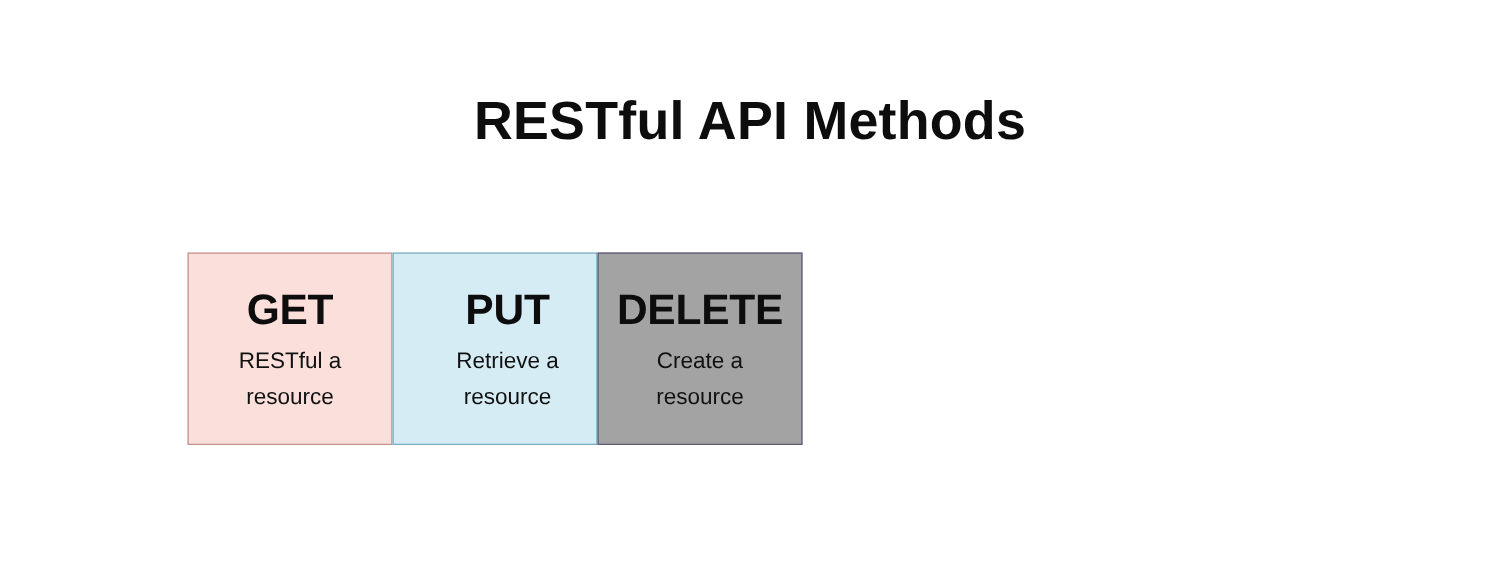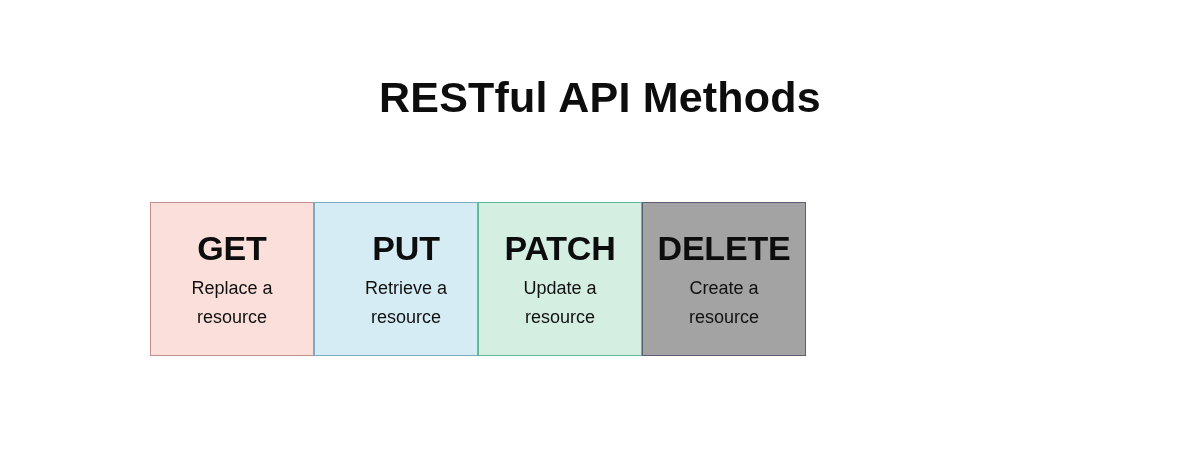--- a/index.html
+++ b/index.html
@@ -83,33 +83,29 @@
 <body style="background: rgb(255, 255, 255);">
 
 <div class="page" style="background: rgb(255, 255, 255);">
 
   <div class="title" style="color: rgb(13, 13, 13);">RESTful API Methods</div>
 
   <div class="cards">
 
     <div class="card" style="background: rgb(250, 223, 219); border-color: rgb(196, 144, 140);">
       <div class="card-method">GET</div>
-      <div class="card-desc">Replace a resource</div>
+      <div class="card-desc">RESTful a resource</div>
     </div>
 
 
     <div class="card" style="background: rgb(213, 236, 245); border-color: rgb(122, 172, 191); padding-left: 20px;">
       <div class="card-method">PUT</div>
       <div class="card-desc">Retrieve a resource</div>
     </div>
 
-    <div class="card" style="background: rgb(212, 238, 225); border-color: rgb(92, 184, 148);">
-      <div class="card-method">PATCH</div>
-      <div class="card-desc">Update a resource</div>
-    </div>
 
     <div class="card" style="background: #a3a3a3; border-color: rgb(94, 91, 119);">
       <div class="card-method">DELETE</div>
       <div class="card-desc">Create a resource</div>
     </div>
 
   </div>
 
 </div>
 

